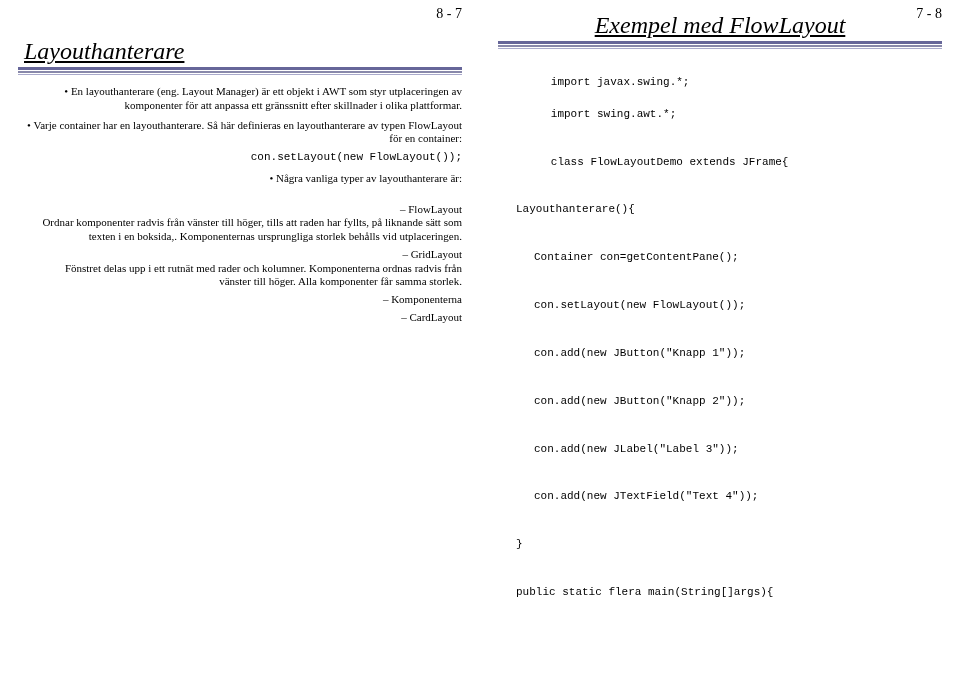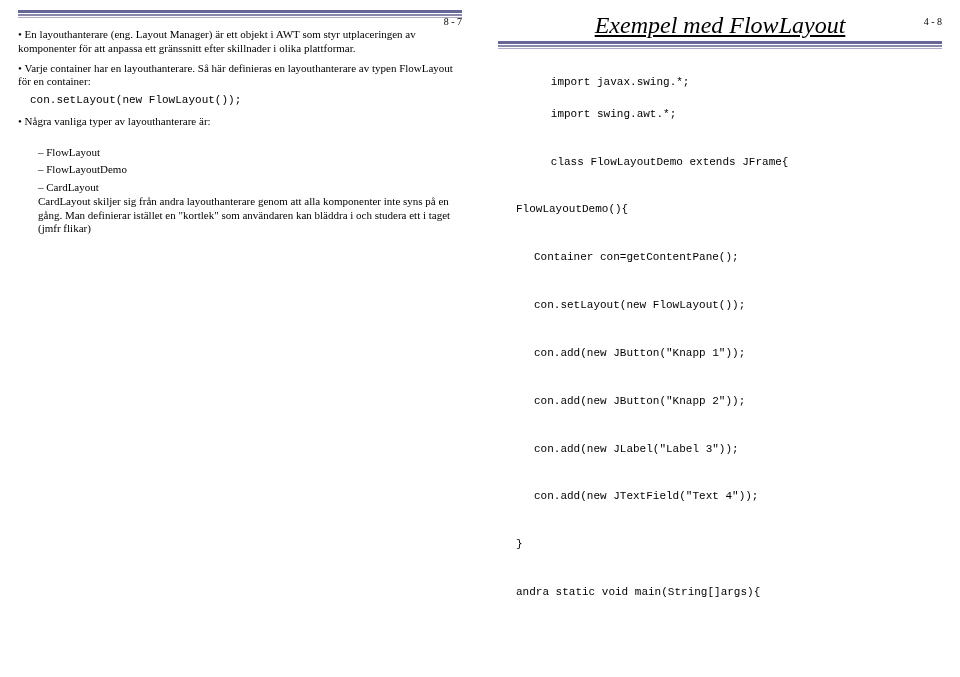--- a/index.html
+++ b/index.html
@@ -17,23 +17,23 @@
     height: 677px;
   }
   .slide {
     width: 50%;
     box-sizing: border-box;
     padding: 8px 18px 10px 18px;
     position: relative;
   }
   .pagenum {
     position: absolute;
-    top: 16px;
+    top: 6px;
     right: 18px;
-    font-size: 10px;
+    font-size: 14px;
     font-family: "Comic Sans MS", cursive;
   }
   h1.title {
     font-family: "Comic Sans MS", cursive;
     font-weight: normal;
     font-size: 24px;
     margin: 4px 0 0 0;
     text-align: center;
     font-style: italic;
     text-decoration: underline;
@@ -46,21 +46,21 @@
     margin: 0 0 1px 0;
   }
   .rule.r2 { height: 2px; background: #8888aa; }
   .rule.r3 { height: 1px; background: #aaaacc; }
   .body {
     margin-top: 10px;
     font-family: "Comic Sans MS", cursive;
     font-size: 11px;
     line-height: 1.25;
   }
-  ul.bul { list-style: none; padding-left: 0; margin: 4px 0; }
+  ul.bul { list-style: none; padding-left: 0; margin: 4px 0; text-align: right; }
   ul.bul > li::before { content: "• "; }
   ul.bul > li { margin-bottom: 6px; }
   ul.sub { list-style: none; padding-left: 20px; margin: 17px 0; }
   ul.sub > li::before { content: "– "; }
   ul.sub > li { margin-bottom: 4px; }
   .mono {
     font-family: "Courier New", monospace;
     font-size: 11px;
     white-space: pre;
     line-height: 1.45;
@@ -70,66 +70,68 @@
   .indent2 { padding-left: 36px; display:block; }
   .bold { font-weight: normal; }
 </style>
 </head>
 <body>
 
 <div class="page">
 
   <div class="slide slide-left">
     <div class="pagenum">8 - 7</div>
+    <h1 class="title">Layouthanterare</h1>
     <div class="rule-wrap">
       <div class="rule"></div>
         <div class="rule r2"></div>
         <div class="rule r3"></div>
     </div>
     <div class="body">
       <ul class="bul">
         <li>En layouthanterare (eng. Layout Manager) är ett objekt i AWT som styr utplaceringen av komponenter för att anpassa ett gränssnitt efter skillnader i olika plattformar.</li>
         <li>
           <span>Varje container har en layouthanterare. Så här definieras en layouthanterare av typen FlowLayout för en container:</span>
           <div class="mono" style="margin:4px 0 0 12px;">con.setLayout(new FlowLayout());</div>
         </li>
         <li>
           <span>Några vanliga typer av layouthanterare är:</span>
           <ul class="sub">
-            <li><span>FlowLayout</span><br></li>
-            <li><span>FlowLayoutDemo</span><br></li>
-            <li><span>CardLayout</span><br><span>CardLayout skiljer sig från andra layouthanterare genom att alla komponenter inte syns på en gång. Man definierar istället en "kortlek" som användaren kan bläddra i och studera ett i taget (jmfr flikar)</span></li>
+            <li><span>FlowLayout</span><br><span>Ordnar komponenter radvis från vänster till höger, tills att raden har fyllts, på liknande sätt som texten i en boksida,. Komponenternas ursprungliga storlek behålls vid utplaceringen.</span></li>
+            <li><span>GridLayout</span><br><span>Fönstret delas upp i ett rutnät med rader och kolumner. Komponenterna ordnas radvis från vänster till höger. Alla komponenter får samma storlek.</span></li>
+            <li><span>Komponenterna</span><br></li>
+            <li><span>CardLayout</span><br></li>
           </ul>
         </li>
       </ul>
     </div>
   </div>
 
   <div class="slide slide-right">
-    <div class="pagenum">4 - 8</div>
+    <div class="pagenum">7 - 8</div>
     <h1 class="title">Exempel med FlowLayout</h1>
     <div class="rule-wrap">
       <div class="rule"></div>
         <div class="rule r2"></div>
         <div class="rule r3"></div>
     </div>
     <div class="body">
       <div class="mono code-block">
         <span>import javax.swing.*;</span><br>
         <span>import swing.awt.*;</span><br><br>
         <span>class FlowLayoutDemo extends JFrame{</span><br>
-        <span class="indent1">FlowLayoutDemo(){</span>
+        <span class="indent1">Layouthanterare(){</span>
         <span class="indent2">Container con=getContentPane();</span>
         <span class="indent2"><span>con.</span><span class="bold">setLayout(new FlowLayout());</span></span>
         <span class="indent2">con.add(new JButton("Knapp 1"));</span>
         <span class="indent2">con.add(new JButton("Knapp 2"));</span>
         <span class="indent2">con.add(new JLabel("Label 3"));</span>
         <span class="indent2">con.add(new JTextField("Text 4"));</span>
         <span class="indent1">}</span>
-        <span class="indent1">andra static void main(String[]args){</span>
+        <span class="indent1">public static flera main(String[]args){</span>
         
         
         
         
         
         
       </div>
 
     </div>
   </div>

